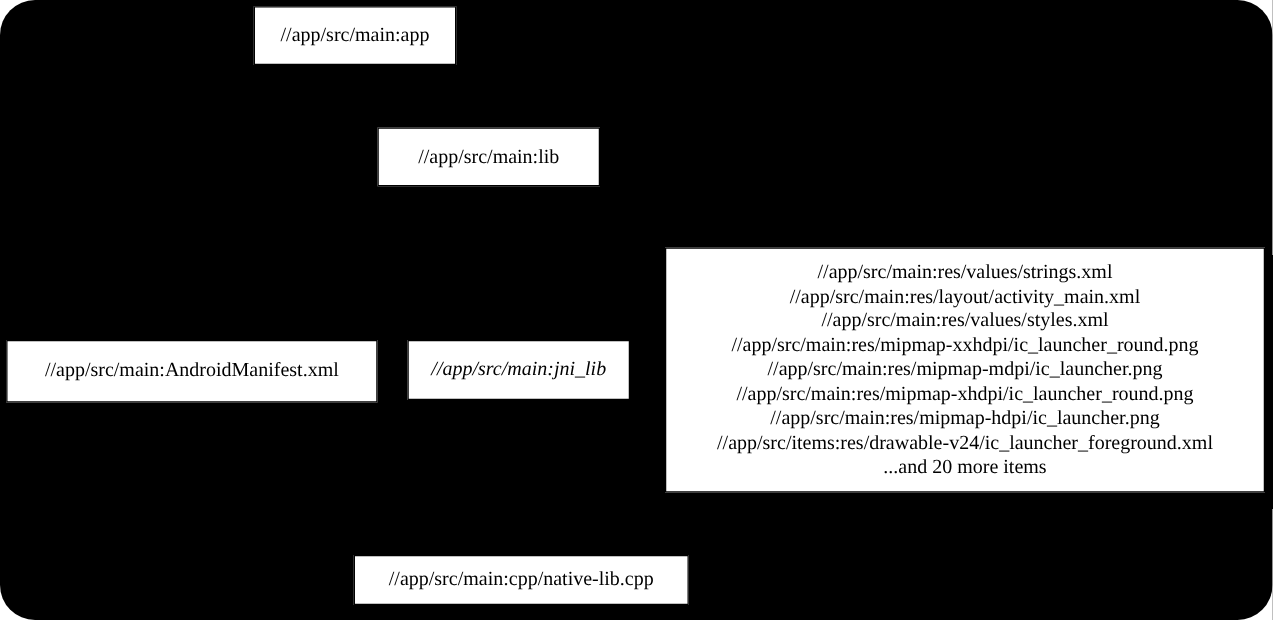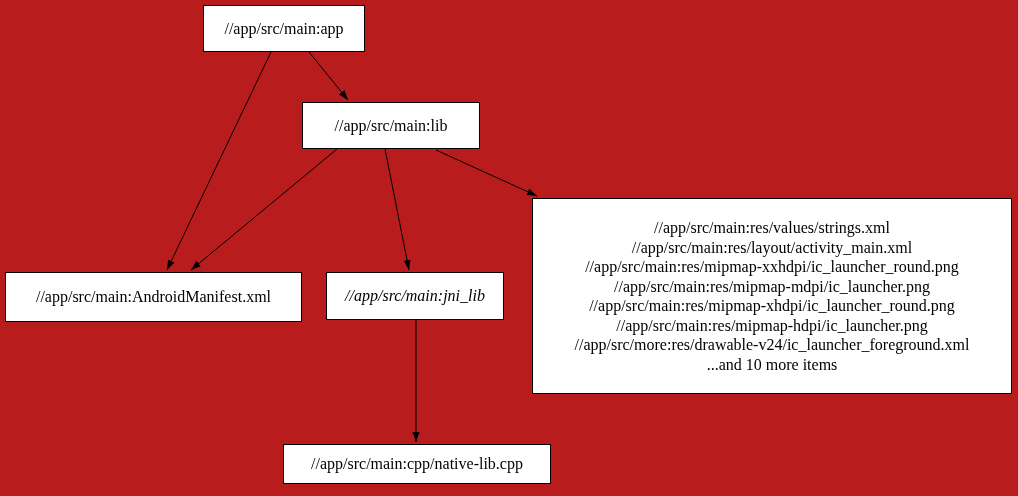--- a/index.html
+++ b/index.html
@@ -4,24 +4,25 @@
 <style>
   html, body {
     margin: 0;
     padding: 0;
     background: #ffffff;
   }
   .canvas {
     position: relative;
     width: 1018px;
     height: 496px;
-    background: #b91c1c;
+    background: #000000;
     font-family: "Liberation Serif", "DejaVu Serif", serif;
     color: #000000;
     overflow: hidden;
+    border-radius: 28px;
   }
   .edges-layer {
     position: absolute;
     left: 0;
     top: 0;
     width: 1018px;
     height: 496px;
     pointer-events: none;
   }
   .node {
@@ -79,25 +80,26 @@
     <span>//app/src/main:AndroidManifest.xml</span>
   </div>
 
   <div class="node node-jni-lib">
     <span>//app/src/main:jni_lib</span>
   </div>
 
   <div class="node node-resources">
     <span class="resource-line">//app/src/main:res/values/strings.xml</span>
     <span class="resource-line">//app/src/main:res/layout/activity_main.xml</span>
+    <span class="resource-line">//app/src/main:res/values/styles.xml</span>
     <span class="resource-line">//app/src/main:res/mipmap-xxhdpi/ic_launcher_round.png</span>
     <span class="resource-line">//app/src/main:res/mipmap-mdpi/ic_launcher.png</span>
     <span class="resource-line">//app/src/main:res/mipmap-xhdpi/ic_launcher_round.png</span>
     <span class="resource-line">//app/src/main:res/mipmap-hdpi/ic_launcher.png</span>
-    <span class="resource-line">//app/src/more:res/drawable-v24/ic_launcher_foreground.xml</span>
-    <span class="resource-line">...and 10 more items</span>
+    <span class="resource-line">//app/src/items:res/drawable-v24/ic_launcher_foreground.xml</span>
+    <span class="resource-line">...and 20 more items</span>
   </div>
 
   <div class="node node-native-lib">
     <span>//app/src/main:cpp/native-lib.cpp</span>
   </div>
 
 </div>
 
 </body></html>

